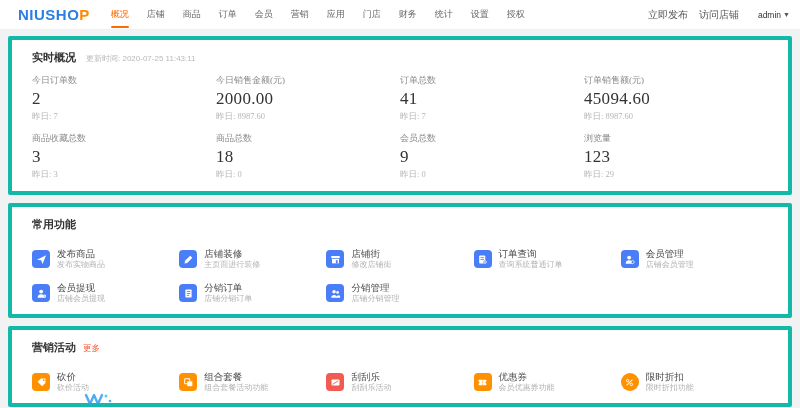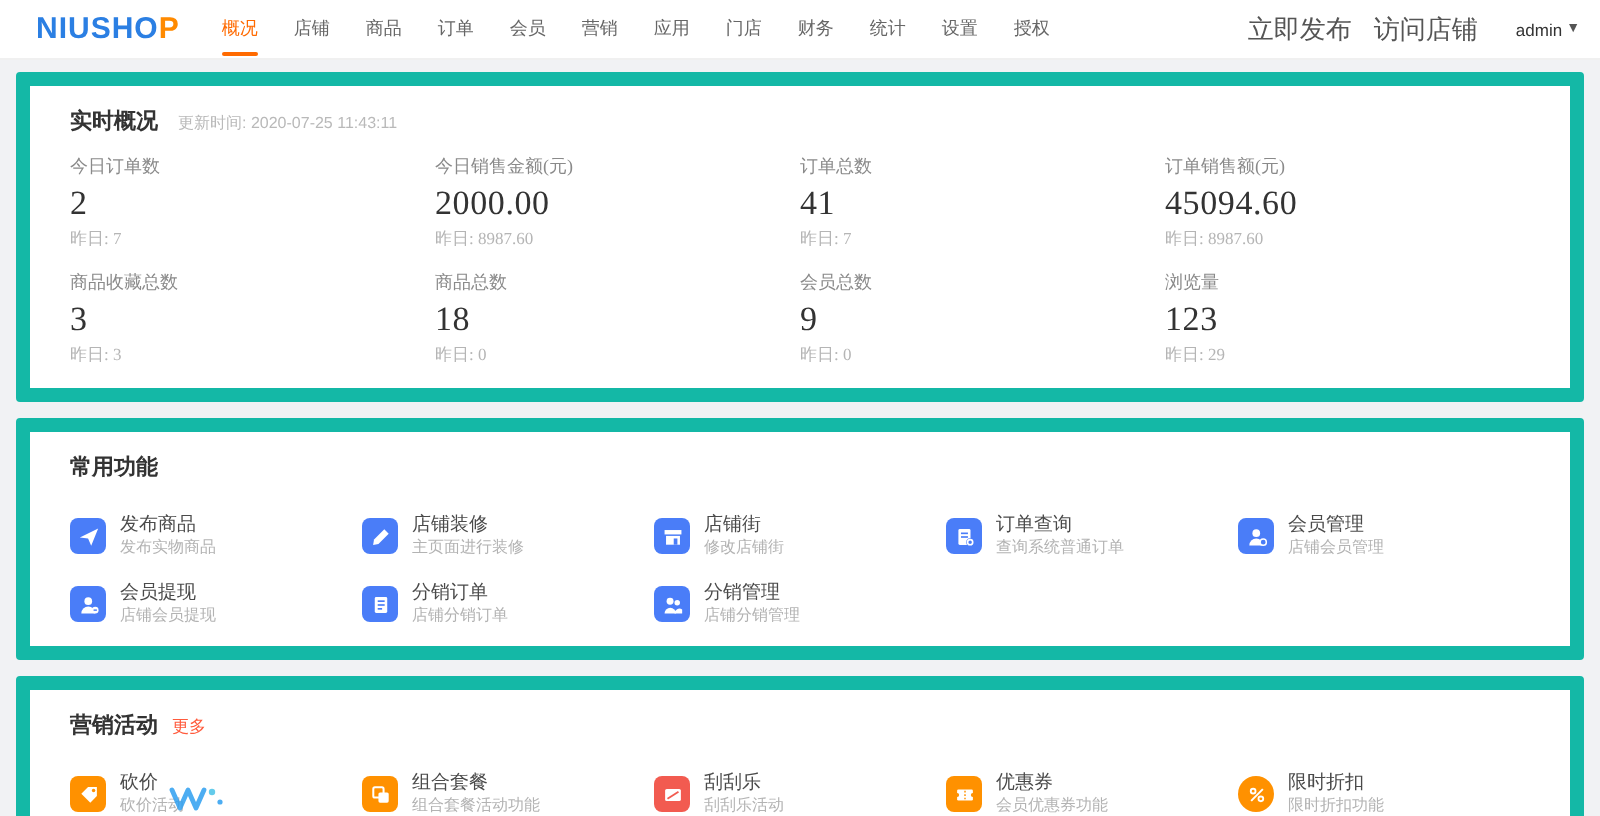--- a/index.html
+++ b/index.html
@@ -20,27 +20,27 @@
   .nav-item {
     font-size:9px; color:#666; padding:0 9px; display:flex; align-items:center;
     cursor:pointer; position:relative;
   }
   .nav-item.active { color:var(--nav-active); }
   .nav-item.active::after {
     content:""; position:absolute; left:9px; right:9px; bottom:2px;
     height:2px; background:var(--nav-active); border-radius:1px;
   }
   .h-right { margin-left:auto; display:flex; align-items:center; gap:11px; }
-  .h-link { font-size:13px; color:#555; cursor:pointer; }
+  .h-link { font-size:10px; color:#555; cursor:pointer; }
   .user { font-size:8.5px; color:#333; cursor:pointer; margin-left:8px; display:flex; align-items:center; gap:2px; }
   .caret { font-size:7px; color:#555; }
   
   main { padding:6px 8px 0 8px; }
   .card {
-    background:#fff; border:7px solid #14b8a6; border-radius:2px;
+    background:#fff; border:4px solid #14b8a6; border-radius:2px;
     padding:10px 20px 10px 20px; margin-bottom:8px;
   }
   .card-head { display:flex; align-items:baseline; }
   .card-title { font-size:11px; font-weight:bold; color:#333; }
   .update { font-size:8px; color:#b9b9b9; margin-left:10px; }
   .more-link { font-size:8.5px; color:var(--more); margin-left:7px; cursor:pointer; }
   
   .stats-grid {
     display:grid; grid-template-columns:repeat(4,1fr);
     margin-top:9px; row-gap:9px;

